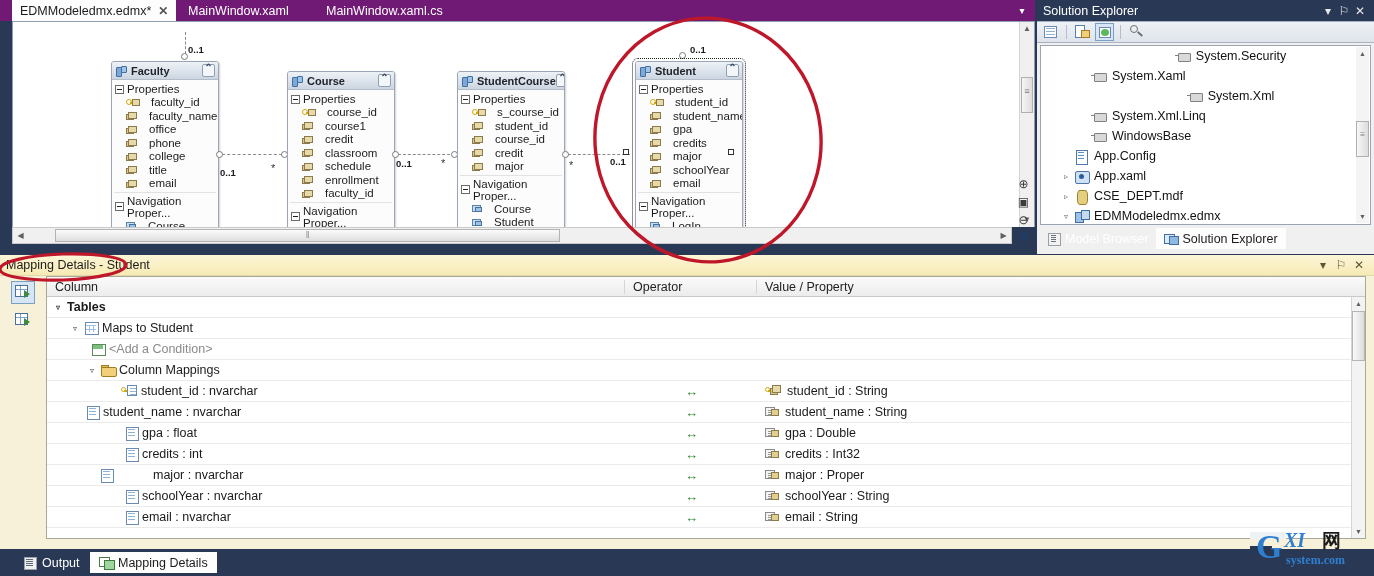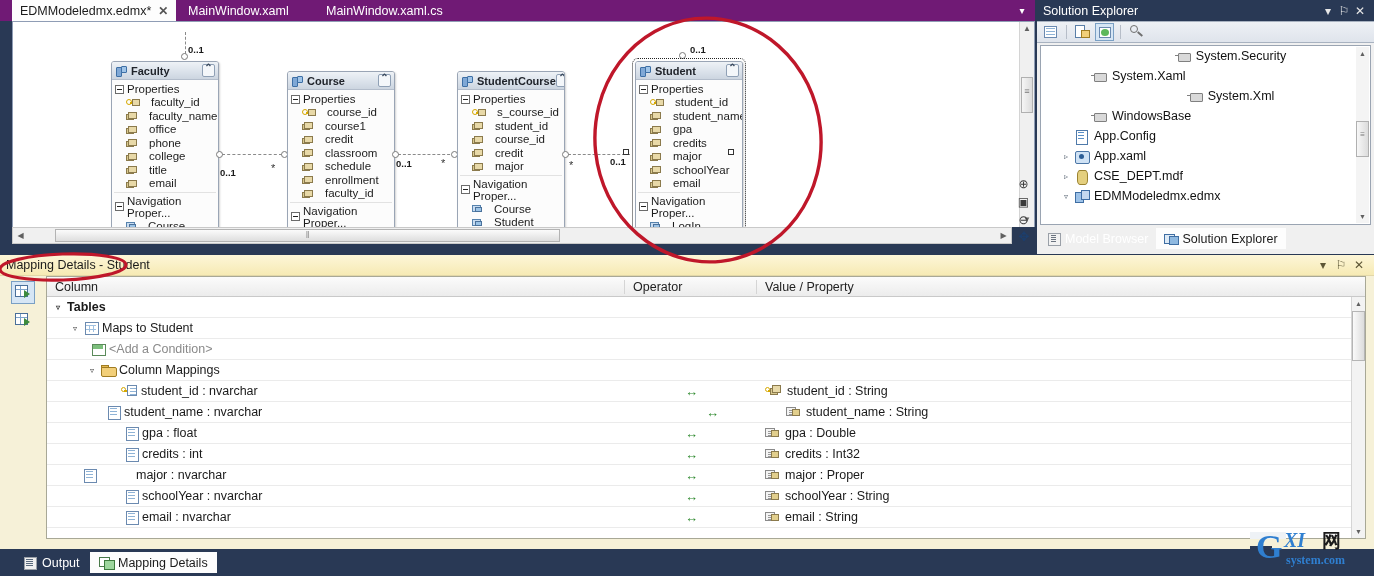--- a/index.html
+++ b/index.html
@@ -943,20 +943,25 @@
       </div>
       <div class="tree-row" style="padding-left:36px;">
         <span class="tw"></span>
         <span class="tree-icon ti-ref"></span>
         <span>System.Xaml</span>
       </div>
       <div class="tree-row" style="padding-left:36px;justify-content:center;">
         <span class="tw"></span>
         <span class="tree-icon ti-ref"></span>
         <span>System.Xml</span>
+      </div>
+      <div class="tree-row" style="padding-left:36px;">
+        <span class="tw"></span>
+        <span class="tree-icon ti-ref"></span>
+        <span>System.Xml.Linq</span>
       </div>
       <div class="tree-row" style="padding-left:36px;">
         <span class="tw"></span>
         <span class="tree-icon ti-ref"></span>
         <span>WindowsBase</span>
       </div>
       <div class="tree-row" style="padding-left:18px;">
         <span class="tw"></span>
         <span class="tree-icon ti-cfg"></span>
         <span>App.Config</span>
@@ -1082,21 +1087,21 @@
                   <i class="kk"></i>
                   <i class="kb"></i>
                   <i class="p2"></i>
                   <i class="p1"></i>
                 </span>
               <span>student_id : String</span>
             </div>
           </div>
 
           <div class="md-row">
-            <div class="md-c1" style="padding-left:39px;margin-left:21px;">
+            <div class="md-c1" style="padding-left:39px;">
               <span class="ic-col"></span>
               <span>student_name : nvarchar</span>
             </div>
             <div class="md-c2 op-arrow">↔</div>
             <div class="md-c3">
               <span class="ic-eprop">
                   <i class="p1"></i>
                   <i class="p2"></i>
                 </span>
               <span>student_name : String</span>
@@ -1127,21 +1132,21 @@
             <div class="md-c3">
               <span class="ic-eprop">
                   <i class="p1"></i>
                   <i class="p2"></i>
                 </span>
               <span>credits : Int32</span>
             </div>
           </div>
 
           <div class="md-row">
-            <div class="md-c1" style="padding-left:36px;gap:40px;">
+            <div class="md-c1" style="padding-left:53px;gap:40px;">
               <span class="ic-col"></span>
               <span>major : nvarchar</span>
             </div>
             <div class="md-c2 op-arrow">↔</div>
             <div class="md-c3">
               <span class="ic-eprop">
                   <i class="p1"></i>
                   <i class="p2"></i>
                 </span>
               <span>major : Proper</span>

